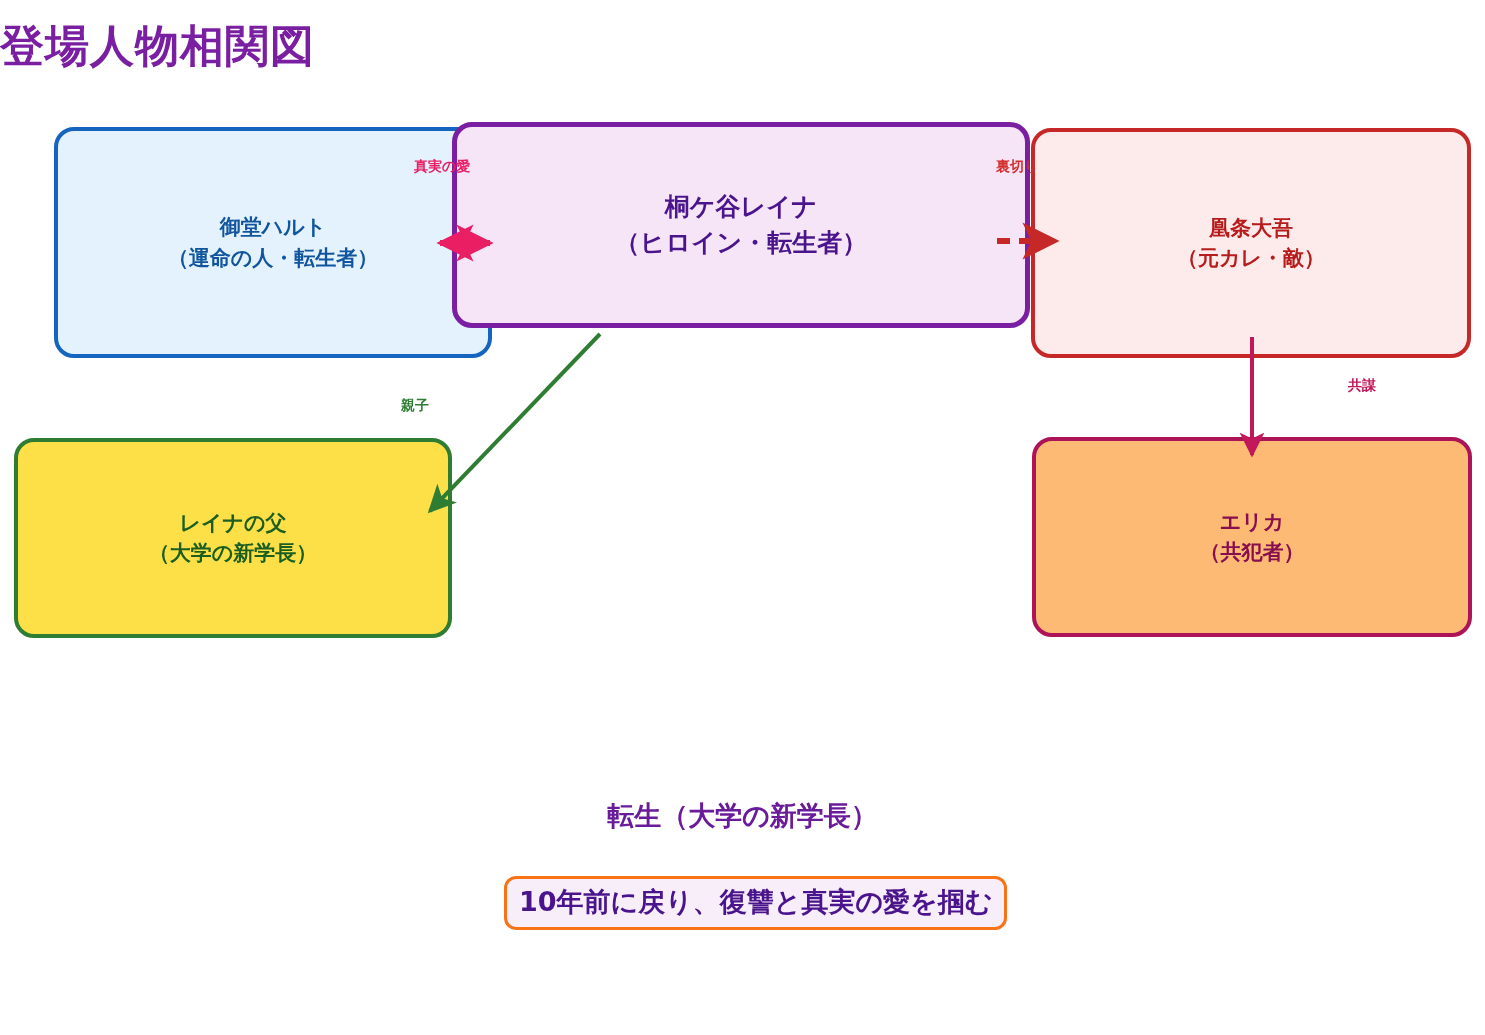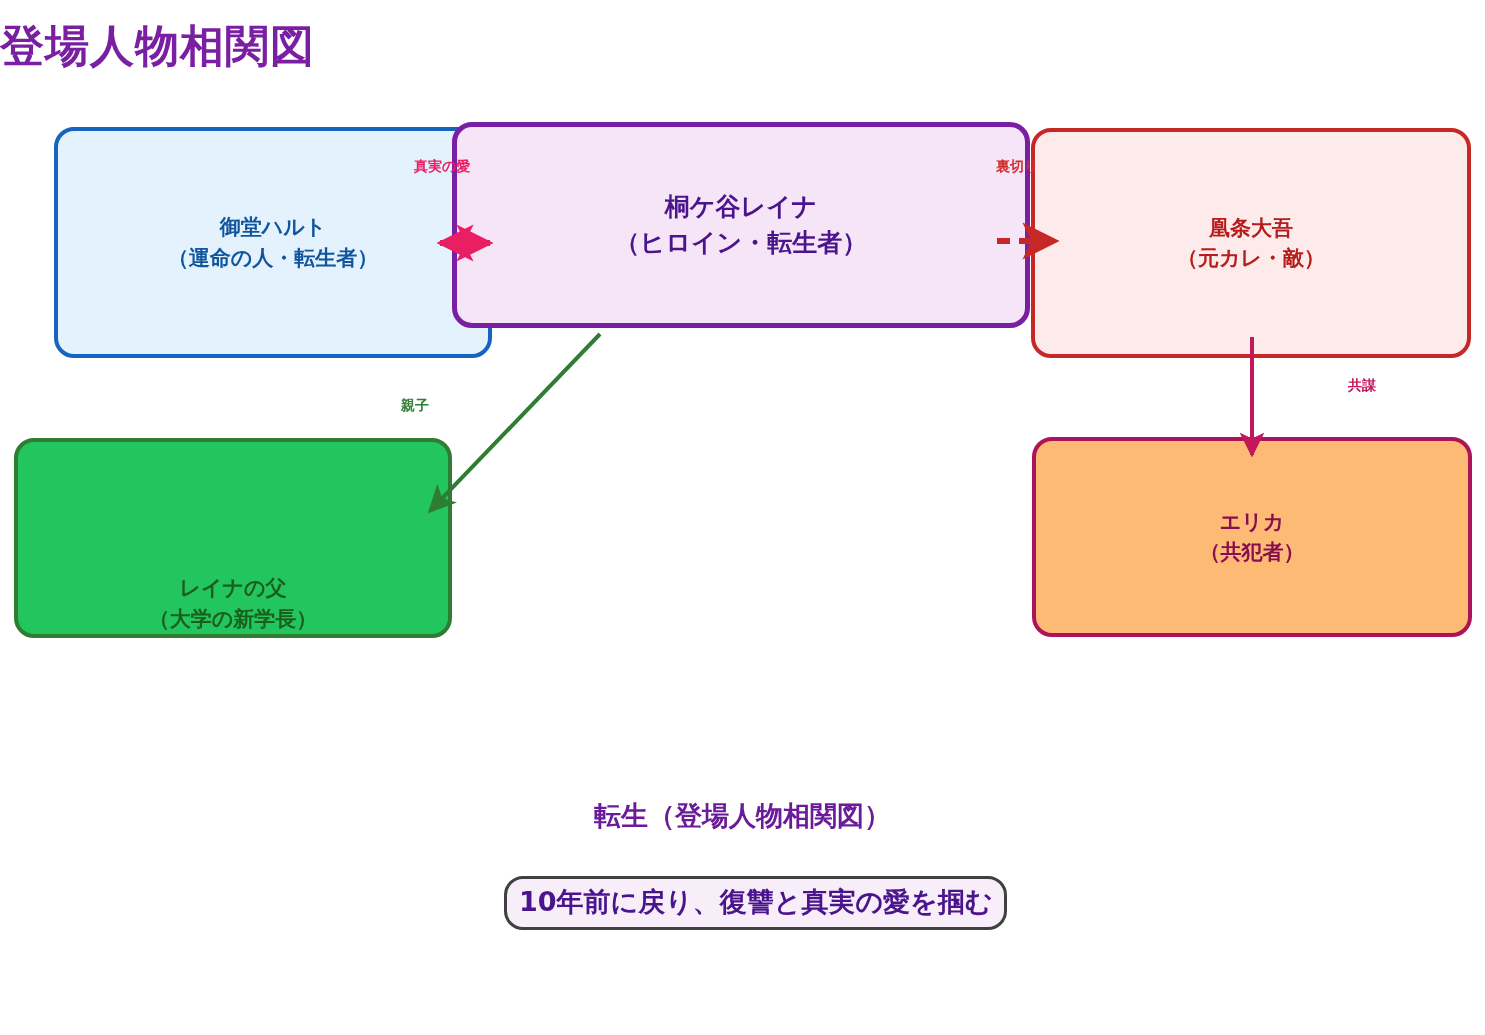--- a/index.html
+++ b/index.html
@@ -75,24 +75,23 @@
     border: 4px solid #C62828;
     background: #FDEAEA;
     color: #B71C1C;
     z-index: 2;
   }
   
   #node-father {
     left: 14px; top: 438px;
     width: 438px; height: 200px;
     border: 4px solid #2E7D32;
-    background: #22c55e;
+    background: #fde047;
     color: #1B5E20;
     z-index: 2;
-    align-items: flex-end;
   }
   
   #node-erika {
     left: 1032px; top: 437px;
     width: 440px; height: 200px;
     border: 4px solid #AD1457;
     background: #fdba74;
     color: #880E4F;
     z-index: 2;
   }
@@ -127,22 +126,22 @@
     text-align: center;
     font-size: 27px;
     font-weight: 600;
     color: #6A1B9A;
   }
   #rebirth-note {
     position: absolute;
     left: 504px; top: 876px;
     padding: 5px 12px 7px 12px;
     box-sizing: border-box;
-    border: 3px solid #404040;
-    border-radius: 19px;
+    border: 3px solid #f97316;
+    border-radius: 12px;
     background: #F7EEFA;
     color: #4A148C;
     font-size: 27px;
     font-weight: 600;
     white-space: nowrap;
   }
 </style>
 </head>
 <body>
 
@@ -211,16 +210,16 @@
     <line x1="600" y1="334" x2="430" y2="511" stroke="#2E7D32" stroke-width="4" marker-end="url(#mk-green-end)"></line>
 
     <line x1="1252" y1="337" x2="1252" y2="455" stroke="#C2185B" stroke-width="4" marker-end="url(#mk-magenta-end)"></line>
   </svg>
 
   <div class="edge-label" id="label-true-love">真実の愛</div>
   <div class="edge-label" id="label-betrayal">裏切り</div>
   <div class="edge-label" id="label-parent">親子</div>
   <div class="edge-label" id="label-conspiracy">共謀</div>
 
-  <div id="rebirth-caption">転生（登場人物相関図）</div>
+  <div id="rebirth-caption">転生（大学の新学長）</div>
   <div id="rebirth-note">10年前に戻り、復讐と真実の愛を掴む</div>
 
 </div>
 
 </body></html>

